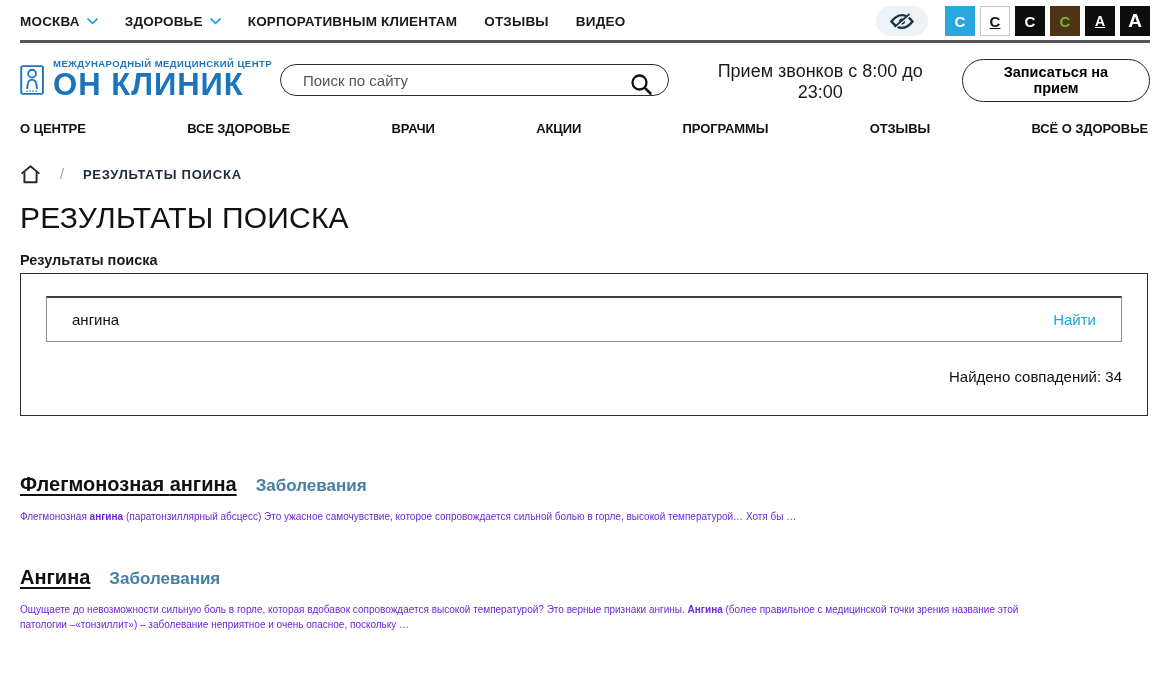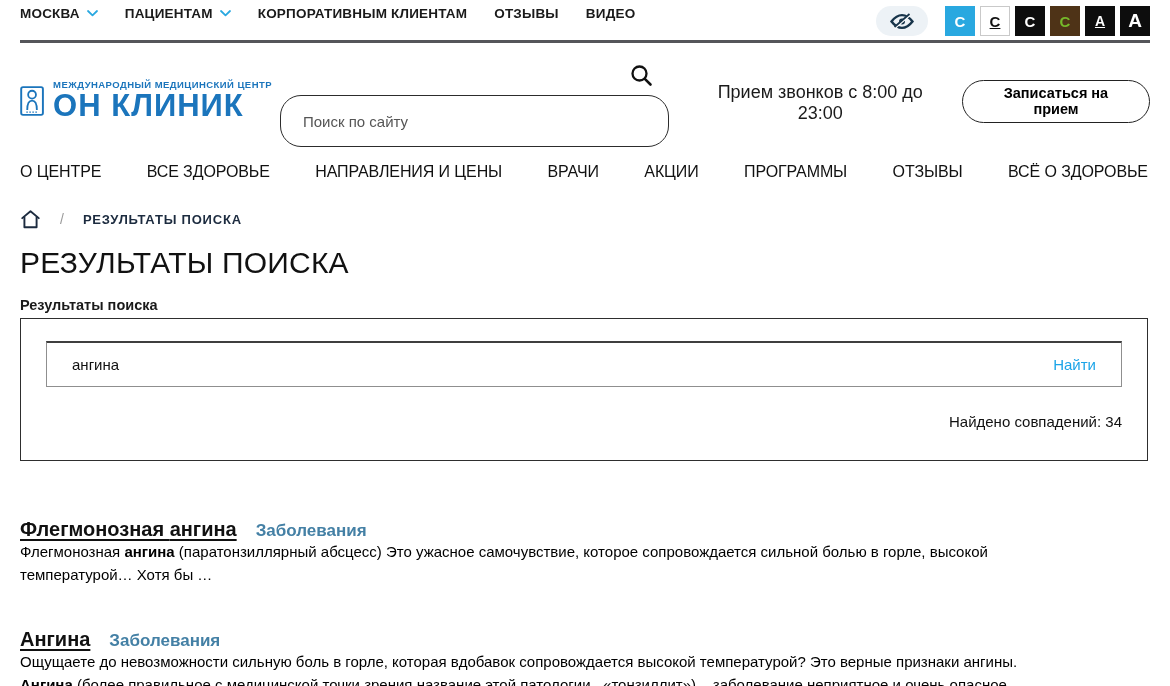--- a/index.html
+++ b/index.html
@@ -1,50 +1,50 @@
 <!DOCTYPE html>
 <html lang="ru"><head>
 <meta charset="utf-8">
 <style>
   * { margin:0; padding:0; box-sizing:border-box; }
   html,body { width:1170px; height:686px; overflow:hidden; background:#fff;
     font-family:"Liberation Sans", sans-serif; color:#1a1a1a; }
 
   
-  .topbar { display:flex; justify-content:space-between; align-items:flex-start;
+  .topbar { display:flex; justify-content:space-between; align-items:center;
     padding:6px 20px 0 20px; height:36px; }
   .tb-menu { display:flex; align-items:center; gap:27px; }
   .tb-item { display:flex; align-items:center; gap:7px; font-weight:bold;
     font-size:13.5px; letter-spacing:.2px; cursor:pointer; }
   .tb-right { display:flex; align-items:center; gap:5px; }
   .eye-pill { width:52px; height:30px; border-radius:16px; background:#edf2f6;
     display:flex; align-items:center; justify-content:center; margin-right:12px; cursor:pointer; border:none; }
   .scheme-btn { width:30px; height:30px; display:flex; align-items:center; justify-content:center;
     font-weight:bold; border:none; cursor:pointer; font-family:"Liberation Sans",sans-serif; }
   .topbar-divider { height:3px; background:#55565a; margin:4px 20px 0 20px; }
 
   
   .header { display:flex; align-items:center; padding:12px 20px 12px 20px; }
   .logo { display:flex; align-items:center; gap:9px; width:252px; cursor:pointer; }
   .logo-text-top { color:#1b75bc; font-weight:bold; font-size:9.5px; letter-spacing:.45px; white-space:nowrap;text-align:right; }
   .logo-text-main { color:#1b75bc; font-weight:bold; font-size:31px; letter-spacing:1px; line-height:1.05; white-space:nowrap; }
   .hdr-search { position:relative; width:452px; margin-left:8px; }
-  .hdr-search input { width:100%; height:52px; border:1.6px solid #2c2c2c; border-radius:21px;
-    padding:0 48px 0 22px; font-size:15px; color:#333; font-family:"Liberation Sans",sans-serif; outline:none;margin-top:40px; }
+  .hdr-search input { width:100%; height:32px; border:1.6px solid #2c2c2c; border-radius:21px;
+    padding:0 48px 0 22px; font-size:15px; color:#333; font-family:"Liberation Sans",sans-serif; outline:none; }
   .hdr-search input::placeholder { color:#555; opacity:1; }
   .mag { position:absolute; right:16px; top:8px; cursor:pointer; }
   .phone-block { margin-left:42px; text-align:center; min-width:200px; }
   .phone-number { font-size:18px; font-weight:bold; letter-spacing:.3px; cursor:pointer; }
   .phone-hours { font-size:18px; margin-top:3px; }
   .appt-btn { margin-left:32px; height:43px; padding:0 27px; border:1.7px solid #222; border-radius:22px;
     background:#fff; font-weight:bold; font-size:14.5px; cursor:pointer; font-family:"Liberation Sans",sans-serif; }
 
   
   .mainnav { display:flex; justify-content:space-between; align-items:center; padding:4px 22px 12px 20px; }
-  .nav-item { font-weight:normal; font-size:16px; letter-spacing:-.1px; color:#111; cursor:pointer; white-space:nowrap; }
+  .nav-item { font-weight:bold; font-size:13px; letter-spacing:-.1px; color:#111; cursor:pointer; white-space:nowrap; }
 
   
   .breadcrumb { display:flex; align-items:center; gap:19px; padding:16px 20px 0 20px; }
   .crumb-sep { color:#9a9a9a; font-size:14px; }
   .crumb-current { color:#1c2b3f; font-weight:bold; font-size:13px; letter-spacing:.8px; cursor:pointer; }
 
   
   .page-title { padding:17px 20px 0 20px; font-size:30px; font-weight:400; letter-spacing:.2px; color:#111; }
   .form-label { padding:17px 20px 5px 20px; font-size:14.5px; font-weight:bold; }
   .form-box { margin:0 22px 0 20px; border:1px solid #2e2e2e; padding:22px 25px 30px 25px; }
@@ -55,35 +55,35 @@
   .find-link { color:#1ba4e8; font-size:15px; text-decoration:none; cursor:pointer; }
   .matches { text-align:right; margin-top:26px; font-size:15px; color:#111; }
 
   
   .results { padding:0 20px; }
   .result { margin-top:57px; }
   .result + .result { margin-top:42px; }
   .result-head { display:flex; align-items:baseline; gap:19px;font-weight:bold; }
   .result-title { font-size:20px; color:#111; text-decoration:underline; text-underline-offset:3px; cursor:pointer; }
   .result-cat { font-size:17px; color:#4480a5; cursor:pointer; }
-  .result-body { font-size:15px; line-height:1.5; max-width:1035px; color:#000000; }
+  .result-body { margin-top:13px; font-size:10px; line-height:1.5; max-width:1035px; color:#6d28d9; }
 </style>
 </head>
 <body>
 
 <div class="topbar">
   <div class="tb-menu">
       <div class="tb-item">
         <span>МОСКВА</span>
         <svg width="11" height="7" viewBox="0 0 11 7">
           <path d="M1 1l4.5 4.3L10 1" fill="none" stroke="#29a8e0" stroke-width="1.8" stroke-linecap="round" stroke-linejoin="round"></path>
         </svg>
       </div>
       <div class="tb-item">
-        <span>ПАЦИЕНТАМ</span>
+        <span>ЗДОРОВЬЕ</span>
         <svg width="11" height="7" viewBox="0 0 11 7">
           <path d="M1 1l4.5 4.3L10 1" fill="none" stroke="#29a8e0" stroke-width="1.8" stroke-linecap="round" stroke-linejoin="round"></path>
         </svg>
       </div>
       <div class="tb-item">
         <span>КОРПОРАТИВНЫМ КЛИЕНТАМ</span>
       </div>
       <div class="tb-item">
         <span>ОТЗЫВЫ</span>
       </div>
@@ -149,21 +149,20 @@
   <div class="phone-block">
     <div class="phone-hours">Прием звонков с 8:00 до 23:00</div>
   </div>
 
   <button class="appt-btn">Записаться на прием</button>
 </div>
 
 <nav class="mainnav" id="mainnav">
     <a class="nav-item">О ЦЕНТРЕ</a>
     <a class="nav-item">ВСЕ ЗДОРОВЬЕ</a>
-    <a class="nav-item">НАПРАВЛЕНИЯ И ЦЕНЫ</a>
     <a class="nav-item">ВРАЧИ</a>
     <a class="nav-item">АКЦИИ</a>
     <a class="nav-item">ПРОГРАММЫ</a>
     <a class="nav-item">ОТЗЫВЫ</a>
     <a class="nav-item">ВСЁ О ЗДОРОВЬЕ</a>
   </nav>
 
 <div class="breadcrumb">
   <svg width="21" height="20" viewBox="0 0 24 23">
     <path d="M2.5 10.5 L12 2.5 L21.5 10.5" fill="none" stroke="#1c2b3f" stroke-width="2.2" stroke-linecap="round" stroke-linejoin="round"></path>

